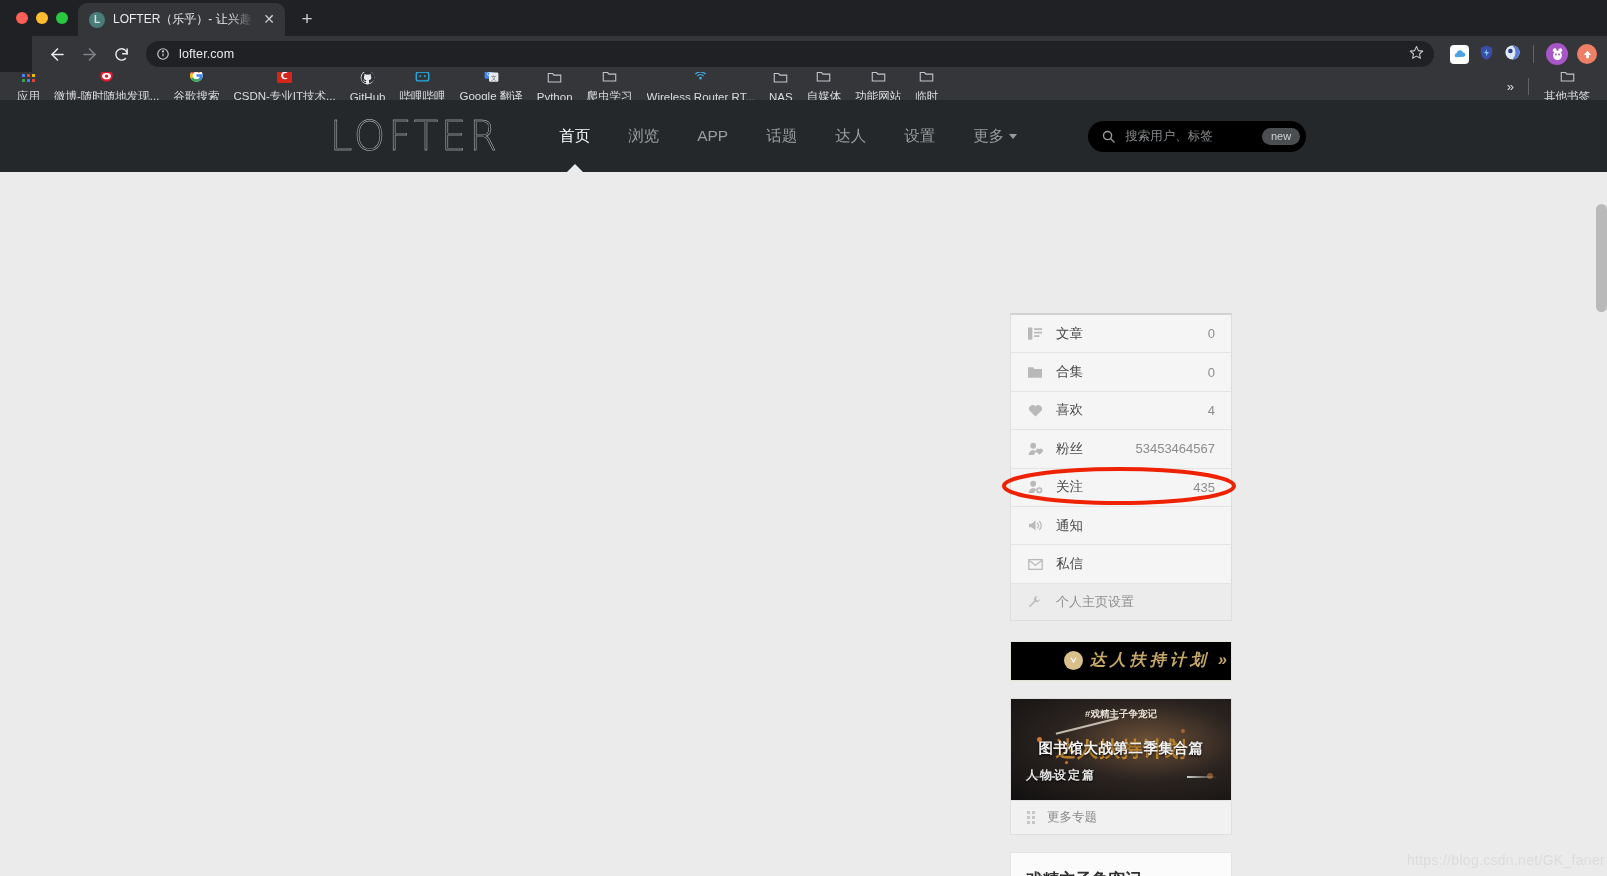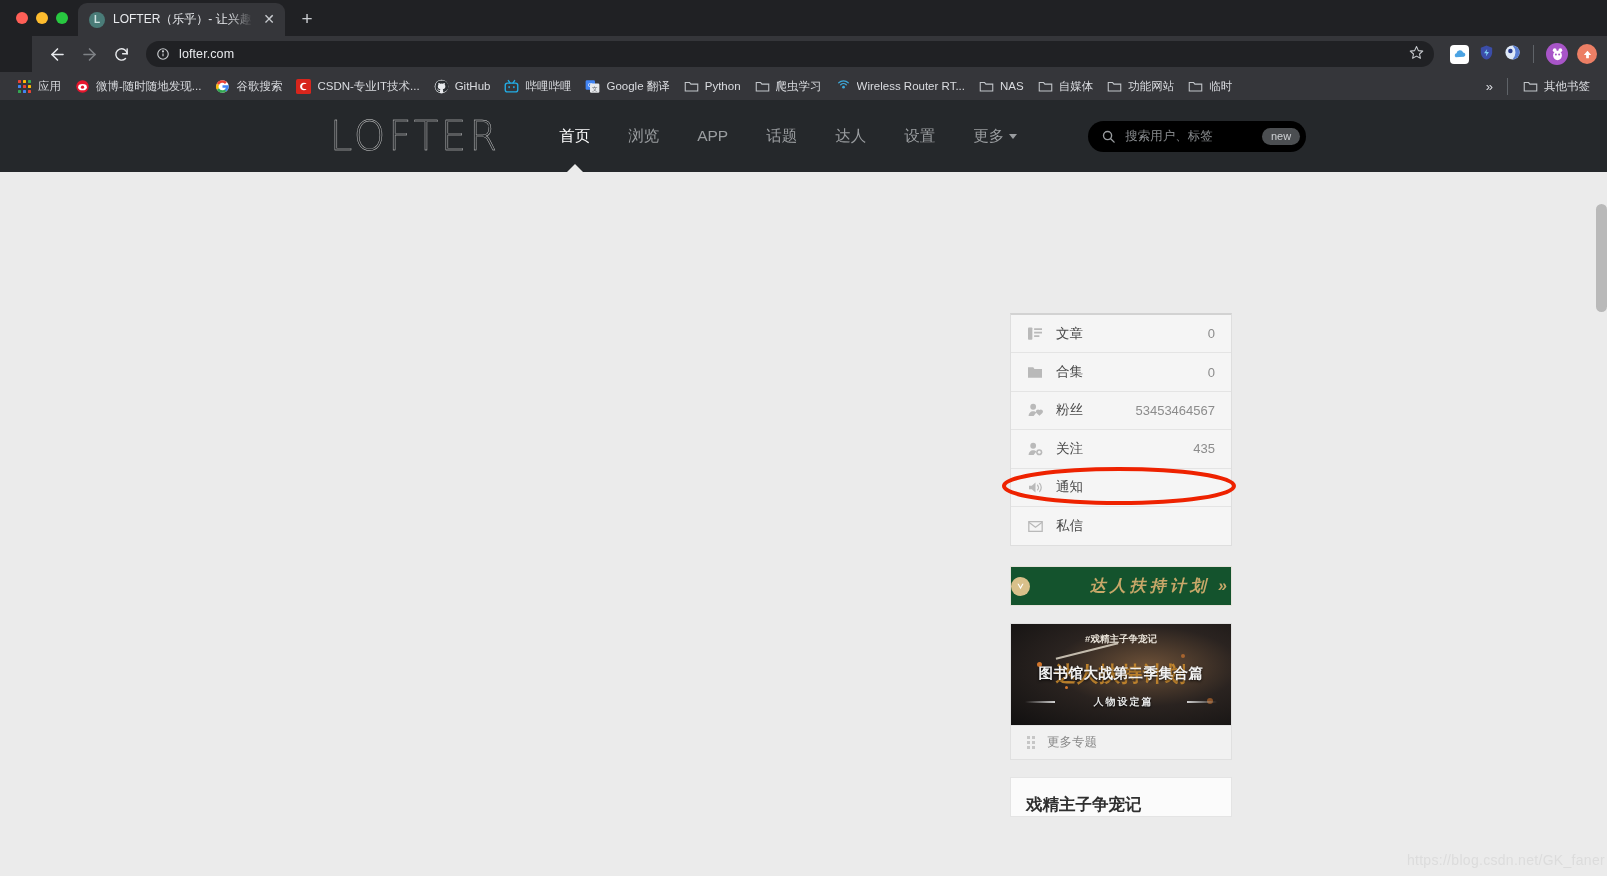--- a/index.html
+++ b/index.html
@@ -73,21 +73,21 @@
     display:flex;align-items:center;justify-content:center; }
   .orange-ext { width: 20px; height: 20px; border-radius: 50%; background: #ec7f65;
     display:flex;align-items:center;justify-content:center;color:#fff;font-size:11px; }
 
   .bookmarks {
     height: 28px; background: #35363a; display: flex;
     align-items: center; padding: 0 10px; gap: 0px;
     font-size: 11.5px; color: #dadce0; overflow: hidden;
   }
   .bm { display: flex; align-items: center; gap: 6px; padding: 3px 7px;
-        border-radius: 4px; white-space: nowrap; max-width: 170px; }
+        border-radius: 4px; white-space: nowrap; max-width: 170px; flex-direction: column; }
   .bm-label { overflow: hidden; text-overflow: ellipsis; white-space: nowrap; }
   .bm-ico { width: 15px; height: 15px; flex: 0 0 auto; display: flex;
             align-items: center; justify-content: center; }
   .bm-overflow { margin-left: auto; display: flex; align-items: center; gap: 0; }
   .bm-sep { width: 1px; height: 17px; background: #5f6368; margin: 0 8px; }
 
   
   .apps-grid { display: grid; grid-template-columns: repeat(3, 3px);
     grid-template-rows: repeat(3, 3px); gap: 2px; }
   .apps-grid i { display: block; width: 3px; height: 3px; border-radius: .5px; }
@@ -146,23 +146,23 @@
   }
   .menu-row:last-child { border-bottom: none; }
   .menu-row .mi { width: 18px; flex: 0 0 auto; display: flex;
     align-items: center; justify-content: center; }
   .menu-row .ml { font-size: 13.5px; color: #4a4a4a; margin-left: 12px; }
   .menu-row .mv { margin-left: auto; font-size: 13px; color: #8c8c8c; }
   .menu-row.settings { background: #ececec; height: 36px; }
   .menu-row.settings .ml { color: #8e8e8e; font-size: 13px; }
 
   .daren {
-    margin-top: 20px; height: 40px; background: #14532d;
+    margin-top: 20px; height: 40px; background: #000000;
     border: 1px solid #e5e2da; display: flex; align-items: center;
-    justify-content: space-between; gap: 7px;
+    justify-content: flex-end; gap: 7px;
   }
   .daren-text {
     font-size: 16px; letter-spacing: 4px; font-weight: bold;
     color: #c8a869; font-style: italic;
   }
   .daren-badge {
     width: 19px; height: 19px; border-radius: 50%; background: #d9c08a;
     display: flex; align-items: center; justify-content: center;
     color: #fff; font-size: 11px;
   }
@@ -180,22 +180,22 @@
     position: absolute; top: 36px; left: 0; right: 0; text-align: center;
     font-size: 21px; font-weight: bold; color: #c98a2e;
     letter-spacing: 1px; opacity: .92;
   }
   .promo-img .overlay {
     position: absolute; top: 40px; left: 0; right: 0; text-align: center;
     font-size: 14.5px; font-weight: bold; color: #f2f2f2; letter-spacing: .5px;
     text-shadow: 0 1px 3px rgba(0,0,0,.9);
   }
   .promo-img .sub {
-    position: absolute; bottom: 16px; left: 5px; right: 0; text-align: center;
-    font-size: 10px; font-weight: bold; color: #e6e6e6; letter-spacing: 2px;
+    position: absolute; bottom: 16px; left: 15px; right: 0; 
+    font-size: 12px; font-weight: bold; color: #e6e6e6; letter-spacing: 2px;
     text-shadow: 0 1px 2px #000;
   }
   .promo-img .rule {
     position: absolute; bottom: 22px; height: 2px; width: 30px;
     background: linear-gradient(90deg, transparent, #cfcfcf);
   }
   .promo-img .rule.l { left: 14px; }
   .promo-img .rule.r { right: 14px; background: linear-gradient(270deg, transparent, #cfcfcf); }
   .promo-img .streak {
     position: absolute; width: 64px; height: 2px; background: #ddd5c5;
@@ -550,20 +550,29 @@
         <div class="menu-row">
           <span class="mi">
             <svg width="14" height="12" viewBox="0 0 16 13" fill="#b9b9b9">
                 <path d="M0 1h6l1.4 2H16v10H0z"></path>
               </svg>
           </span>
           <span class="ml">合集</span>
           <span class="mv">0</span>
         </div>
 
+        <div class="menu-row">
+          <span class="mi">
+            <svg width="15" height="13" viewBox="0 0 16 14" fill="#b9b9b9">
+                <path d="M8 13.4L1.4 7A4 4 0 0 1 8 2.6 4 4 0 0 1 14.6 7z"></path>
+              </svg>
+          </span>
+          <span class="ml">喜欢</span>
+          <span class="mv">4</span>
+        </div>
 
         <div class="menu-row">
           <span class="mi">
             <svg width="15" height="14" viewBox="0 0 16 15" fill="#b9b9b9">
                 <circle cx="5.5" cy="4" r="3.1"></circle>
                 <path d="M0.6 14c0-3 2.2-5.2 4.9-5.2 1.3 0 2.5.5 3.4 1.3L6 14z"></path>
                 <path d="M12.2 13.6L9 10.6a2.2 2.2 0 0 1 3.2-3 2.2 2.2 0 0 1 3.2 3z"></path>
               </svg>
           </span>
           <span class="ml">粉丝</span>
@@ -599,20 +608,28 @@
           <span class="mi">
             <svg width="15" height="11" viewBox="0 0 16 12" fill="none" stroke="#b9b9b9" stroke-width="1.4">
                 <rect x="0.7" y="0.7" width="14.6" height="10.6"></rect>
                 <polyline points="0.7,1.4 8,6.8 15.3,1.4"></polyline>
               </svg>
           </span>
           <span class="ml">私信</span>
           <span class="mv"></span>
         </div>
 
+        <div class="menu-row settings">
+          <span class="mi">
+            <svg width="14" height="13" viewBox="0 0 16 14" fill="#bdbdbd">
+                <path d="M10.6 0.8a3.8 3.8 0 0 0-3.5 5.3L1 12.2l1.3 1.3 6.1-6.1a3.8 3.8 0 0 0 5.3-3.5l-2 2-1.9-.5-.5-1.9z"></path>
+              </svg>
+          </span>
+          <span class="ml">个人主页设置</span>
+        </div>
       </div>
 
       <div class="daren">
         <span class="daren-badge">
           <svg width="11" height="11" viewBox="0 0 16 16" fill="#fff">
               <polygon points="3.5,4 8,12 12.5,4 10.6,4 8,8.8 5.4,4"></polygon>
             </svg>
         </span>
         <span class="daren-text">达人扶持计划 »</span>
       </div>

